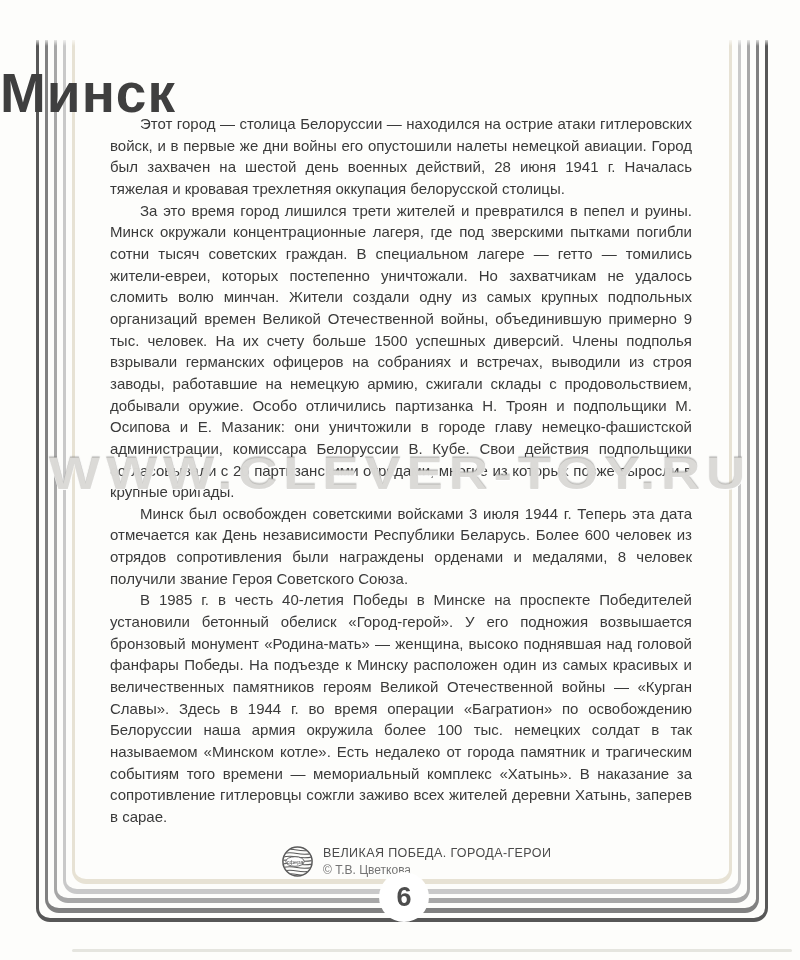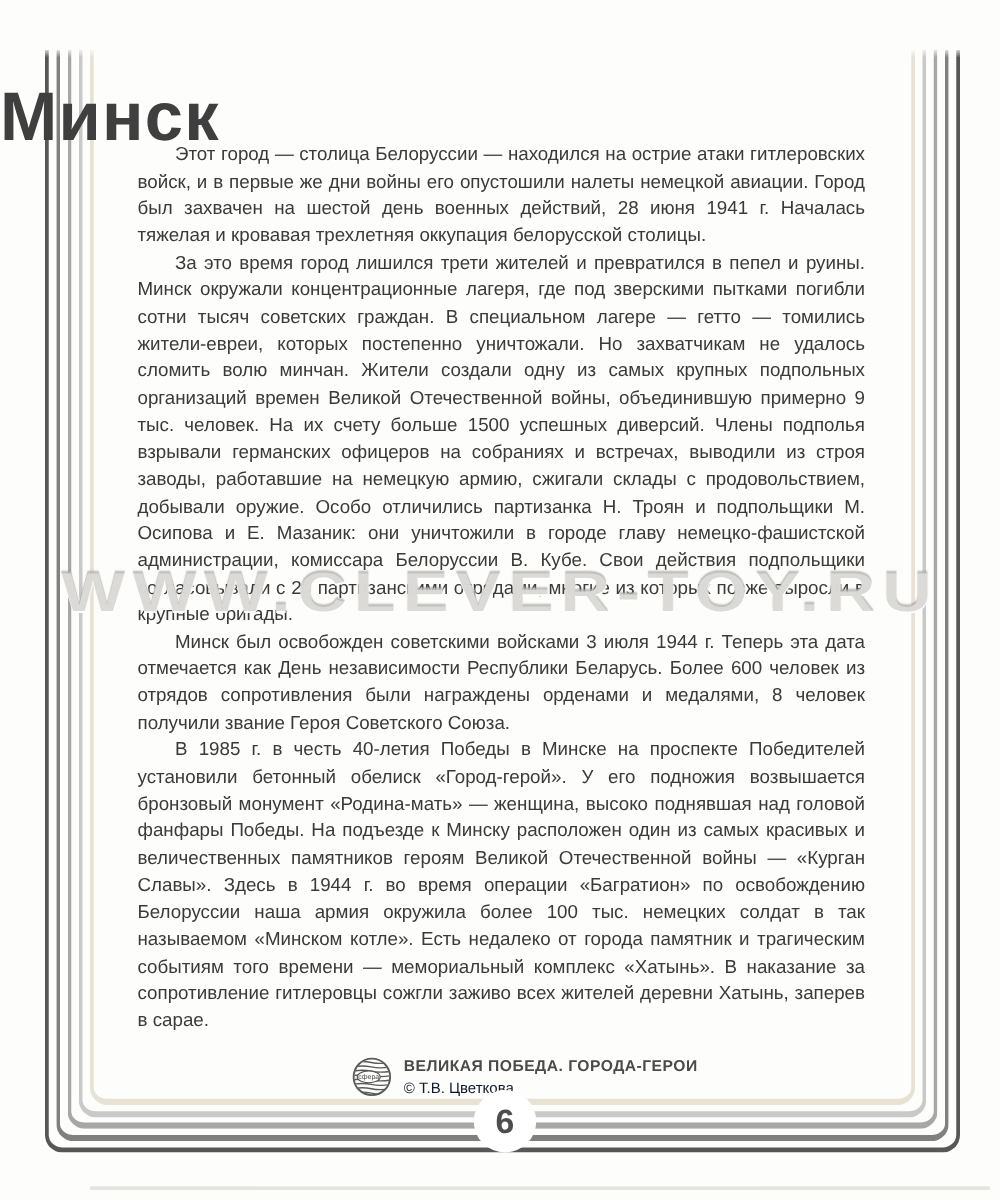--- a/index.html
+++ b/index.html
@@ -45,22 +45,22 @@
     color:rgba(168,165,158,0.40);
     text-shadow:0 1px 0 rgba(255,255,255,0.95), 0 -1px 1px rgba(110,110,110,0.30),
                 1px 0 0 rgba(255,255,255,0.55);
     transform:scaleX(1.18);transform-origin:center;
     pointer-events:none;user-select:none;
   }
 
   .footer{position:absolute;left:281px;top:844px;display:flex;align-items:flex-start;}
   .logo{width:33px;height:33px;flex:0 0 auto;margin-top:1px;}
   .footer-text{margin-left:9px;}
-  .series-title{font-size:12.5px;font-weight:bold;letter-spacing:0.4px;color:#4a4a4a;line-height:15px;margin-top:2px;}
-  .copyright{font-size:12px;color:#0f172a;line-height:15px;margin-top:2px;}
+  .series-title{font-size:12.5px;font-weight:normal;letter-spacing:0.4px;color:#4a4a4a;line-height:15px;margin-top:2px;}
+  .copyright{font-size:12px;color:#737373;line-height:15px;margin-top:2px;}
 
   .page-num-circle{
     position:absolute;left:379px;top:872px;width:50px;height:50px;border-radius:50%;
     background:#fff;display:flex;align-items:center;justify-content:center;z-index:5;
   }
   .page-num{font-size:27px;font-weight:600;color:#4d4d4d;}
 
   .scan-edge{position:absolute;left:72px;right:8px;top:949px;height:3px;
     background:rgba(190,188,178,0.38);border-radius:2px;pointer-events:none;}
 </style>

